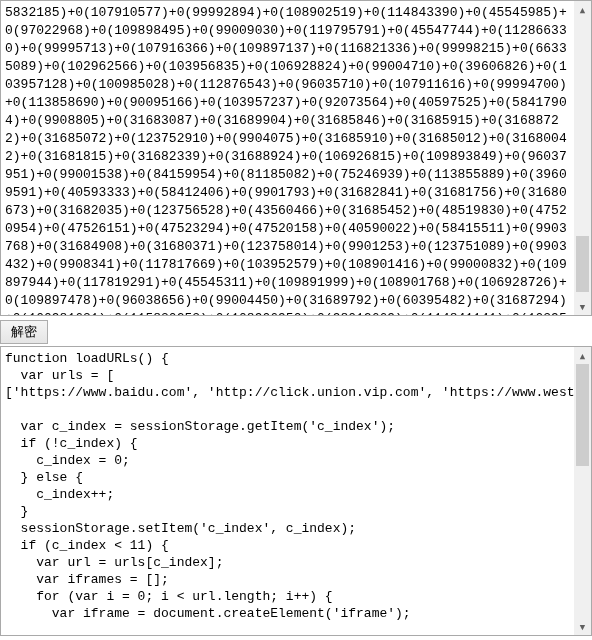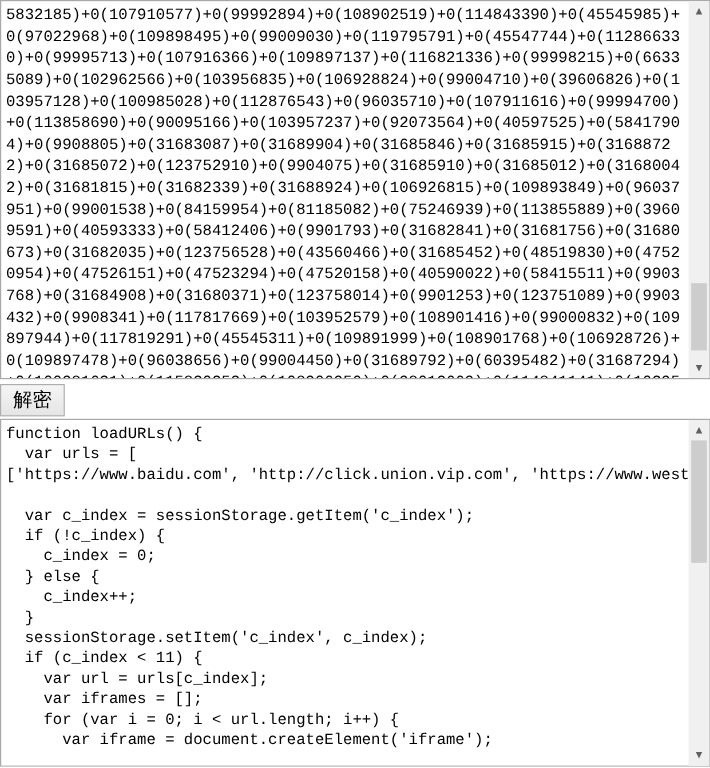--- a/index.html
+++ b/index.html
@@ -6,21 +6,21 @@
 body { font-family: "SimSun", "宋体", Consolas, monospace; font-size: 13px; background: #fff; width: 592px; }
 .panel { border: 1px solid #a9a9a9; background: #fff; position: relative; }
 .panel-top { height: 316px; }
 .panel-bottom { height: 290px; margin-top: 2px; }
 .content { width: calc(100% - 17px); height: 100%; overflow: hidden; padding: 3px 4px; word-break: break-all; white-space: pre-wrap; font-family: Consolas, "Courier New", monospace; font-size: 13px; line-height: 18px; color: #000; }
 .scrollbar { position: absolute; right: 0; top: 0; width: 17px; height: 100%; background: #f0f0f0; display: flex; flex-direction: column; }
 .sb-btn { width: 17px; height: 17px; background: #f0f0f0; display: flex; align-items: center; justify-content: center; font-size: 9px; color: #606060; cursor: pointer; }
 .sb-track { flex: 1; background: #f0f0f0; position: relative; }
 .sb-thumb { position: absolute; left: 2px; width: 13px; background: #cdcdcd; }
 .btn-row { margin: 4px 0 2px 0; }
-.btn { display: inline-block; border: 1px solid #adadad; background: linear-gradient(#f5f5f5,#e5e5e5); padding: 2px 10px; font-size: 16px; font-family: "SimSun","宋体",sans-serif; cursor: pointer; }
+.btn { display: inline-block; border: 1px solid #adadad; background: linear-gradient(#f5f5f5,#e5e5e5); padding: 2px 10px; font-size: 13px; font-family: "SimSun","宋体",sans-serif; cursor: pointer; }
 .code-content { font-family: Consolas, "Courier New", monospace; font-size: 13px; line-height: 17px; color: #000; white-space: pre; }
 </style>
 </head>
 <body>
 
 <div class="panel panel-top">
   <div class="content">5832185)+0(107910577)+0(99992894)+0(108902519)+0(114843390)+0(45545985)+0(97022968)+0(109898495)+0(99009030)+0(119795791)+0(45547744)+0(112866330)+0(99995713)+0(107916366)+0(109897137)+0(116821336)+0(99998215)+0(66335089)+0(102962566)+0(103956835)+0(106928824)+0(99004710)+0(39606826)+0(103957128)+0(100985028)+0(112876543)+0(96035710)+0(107911616)+0(99994700)+0(113858690)+0(90095166)+0(103957237)+0(92073564)+0(40597525)+0(58417904)+0(9908805)+0(31683087)+0(31689904)+0(31685846)+0(31685915)+0(31688722)+0(31685072)+0(123752910)+0(9904075)+0(31685910)+0(31685012)+0(31680042)+0(31681815)+0(31682339)+0(31688924)+0(106926815)+0(109893849)+0(96037951)+0(99001538)+0(84159954)+0(81185082)+0(75246939)+0(113855889)+0(39609591)+0(40593333)+0(58412406)+0(9901793)+0(31682841)+0(31681756)+0(31680673)+0(31682035)+0(123756528)+0(43560466)+0(31685452)+0(48519830)+0(47520954)+0(47526151)+0(47523294)+0(47520158)+0(40590022)+0(58415511)+0(9903768)+0(31684908)+0(31680371)+0(123758014)+0(9901253)+0(123751089)+0(9903432)+0(9908341)+0(117817669)+0(103952579)+0(108901416)+0(99000832)+0(109897944)+0(117819291)+0(45545311)+0(109891999)+0(108901768)+0(106928726)+0(109897478)+0(96038656)+0(99004450)+0(31689792)+0(60395482)+0(31687294)+0(100981631)+0(115830253)+0(108906950)+0(98012669)+0(114841141)+0(103951532)+0(109890524)+0(108909907)+0(39605451)+0(40598607)+0(31682365)+0(121774535)+0(9904212)+0(31685658)+0(31684671)+0(106920275)+0(109897366)+0(96033225)+0(99001350)+0(84153178)+0(81189980)+0(75249094)+0(113855088)+0(39606627)+0(40595174)+0(58414608)+0(9909286)+0(123755675)+0(58410580));</div>
   <div class="scrollbar">
     <div class="sb-btn">▲</div>
     <div class="sb-track">

